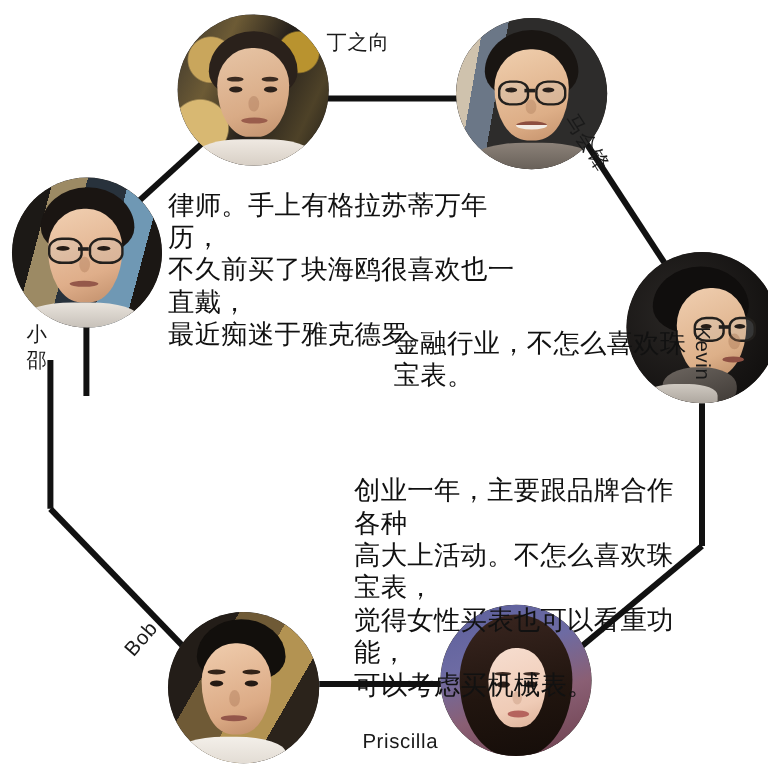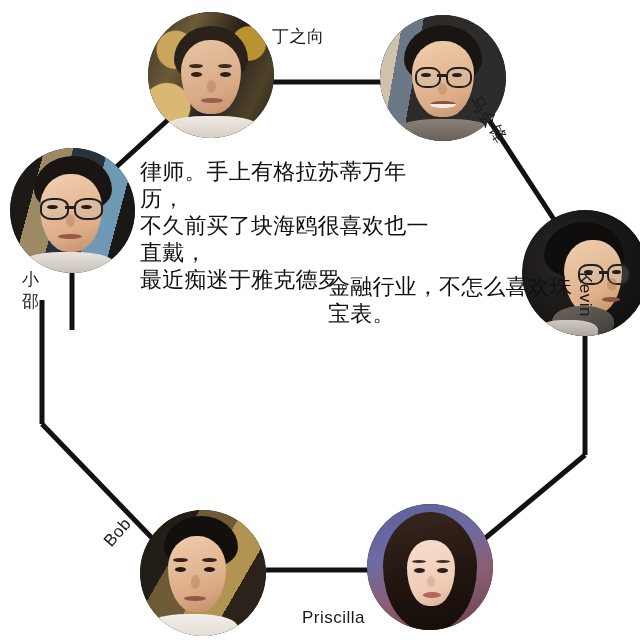--- a/index.html
+++ b/index.html
@@ -265,14 +265,18 @@
   <div class="name-label name-cn" style="left:22px; top:268px; line-height:22px;">小
 邵</div>
 
   <div class="desc" style="left:140px; top:158px; width:290px;">律师。手上有格拉苏蒂万年历，
 不久前买了块海鸥很喜欢也一直戴，
 最近痴迷于雅克德罗。</div>
 
   <div class="desc" style="left:328px; top:273px; width:250px;">金融行业，不怎么喜欢珠宝表。</div>
 
 
+  <div class="desc" style="left:295px; top:396px; width:270px;">创业一年，主要跟品牌合作各种
+高大上活动。不怎么喜欢珠宝表，
+觉得女性买表也可以看重功能，
+可以考虑买机械表。</div>
 
 </div>
 
 </body></html>

